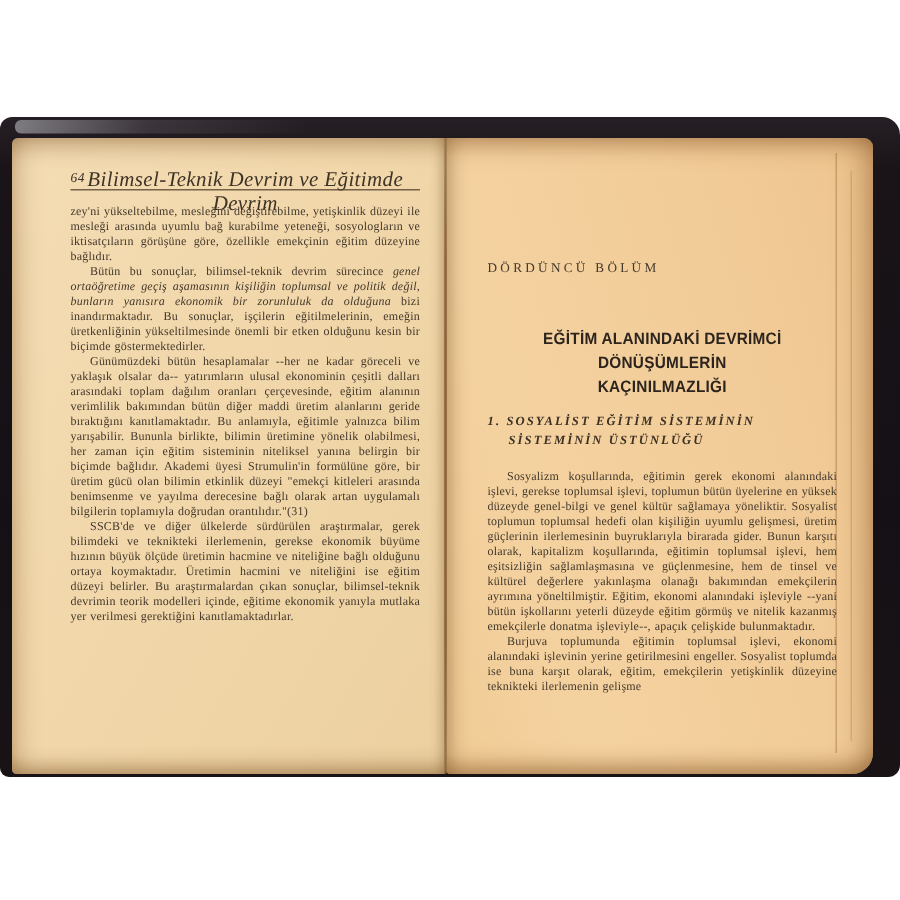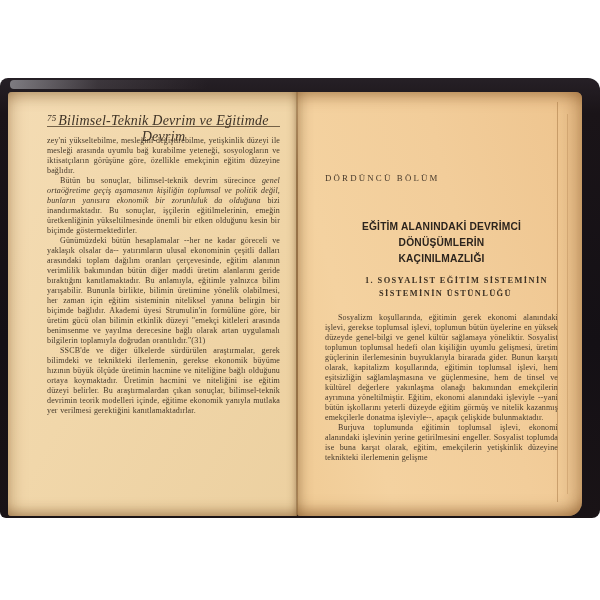--- a/index.html
+++ b/index.html
@@ -84,35 +84,35 @@
     font-size:8.8px;color:#46392b;letter-spacing:2.2px;
   }
   .chapter-title{
     position:absolute;left:14px;top:126px;width:261px;text-align:center;
     font-family:"Liberation Sans","DejaVu Sans",sans-serif;
     font-weight:bold;font-size:11px;line-height:16px;color:#2c241d;
     letter-spacing:.2px;transform:scaleX(.93);transform-origin:center;
   }
   .section-heading{
     position:absolute;left:28px;top:182px;width:233px;
-    font-weight:600;font-size:8.4px;line-height:13px;
-    color:#3c3124;letter-spacing:1.4px;margin-left:40px;
+    font-style:italic;font-weight:600;font-size:8.4px;line-height:13px;
+    color:#3c3124;letter-spacing:1.4px;
   }
   .section-heading .sec-line2{margin-left:14px;}
   .page-right .body-text{left:28px;top:221px;width:233px;}
 </style>
 </head>
 <body>
 
 <div class="scene">
   <div class="book">
 
     <div class="page page-left">
       <div class="page-head">
-        <span class="folio">75</span>
+        <span class="folio">64</span>
         <span class="running-head">Bilimsel-Teknik Devrim ve Eğitimde Devrim</span>
       </div>
       <div class="head-rule"></div>
       <div class="body-text">
         <p class="noindent">zey'ni yükseltebilme, mesleğini değiştirebilme, yetişkinlik düzeyi ile mesleği arasında uyumlu bağ kurabilme yeteneği, sosyologların ve iktisatçıların görüşüne göre, özellikle emekçinin eğitim düzeyine bağlıdır.</p>
         <p><span>Bütün bu sonuçlar, bilimsel-teknik devrim sürecince </span><em>genel ortaöğretime geçiş aşamasının kişiliğin toplumsal ve politik değil, bunların yanısıra ekonomik bir zorunluluk da olduğuna</em><span> bizi inandırmaktadır. Bu sonuçlar, işçilerin eğitilmelerinin, emeğin üretkenliğinin yükseltilmesinde önemli bir etken olduğunu kesin bir biçimde göstermektedirler.</span></p>
         <p>Günümüzdeki bütün hesaplamalar --her ne kadar göreceli ve yaklaşık olsalar da-- yatırımların ulusal ekonominin çeşitli dalları arasındaki toplam dağılım oranları çerçevesinde, eğitim alanının verimlilik bakımından bütün diğer maddi üretim alanlarını geride bıraktığını kanıtlamaktadır. Bu anlamıyla, eğitimle yalnızca bilim yarışabilir. Bununla birlikte, bilimin üretimine yönelik olabilmesi, her zaman için eğitim sisteminin niteliksel yanına belirgin bir biçimde bağlıdır. Akademi üyesi Strumulin'in formülüne göre, bir üretim gücü olan bilimin etkinlik düzeyi "emekçi kitleleri arasında benimsenme ve yayılma derecesine bağlı olarak artan uygulamalı bilgilerin toplamıyla doğrudan orantılıdır."(31)</p>
         <p>SSCB'de ve diğer ülkelerde sürdürülen araştırmalar, gerek bilimdeki ve teknikteki ilerlemenin, gerekse ekonomik büyüme hızının büyük ölçüde üretimin hacmine ve niteliğine bağlı olduğunu ortaya koymaktadır. Üretimin hacmini ve niteliğini ise eğitim düzeyi belirler. Bu araştırmalardan çıkan sonuçlar, bilimsel-teknik devrimin teorik modelleri içinde, eğitime ekonomik yanıyla mutlaka yer verilmesi gerektiğini kanıtlamaktadırlar.</p>
       </div>
     </div>

